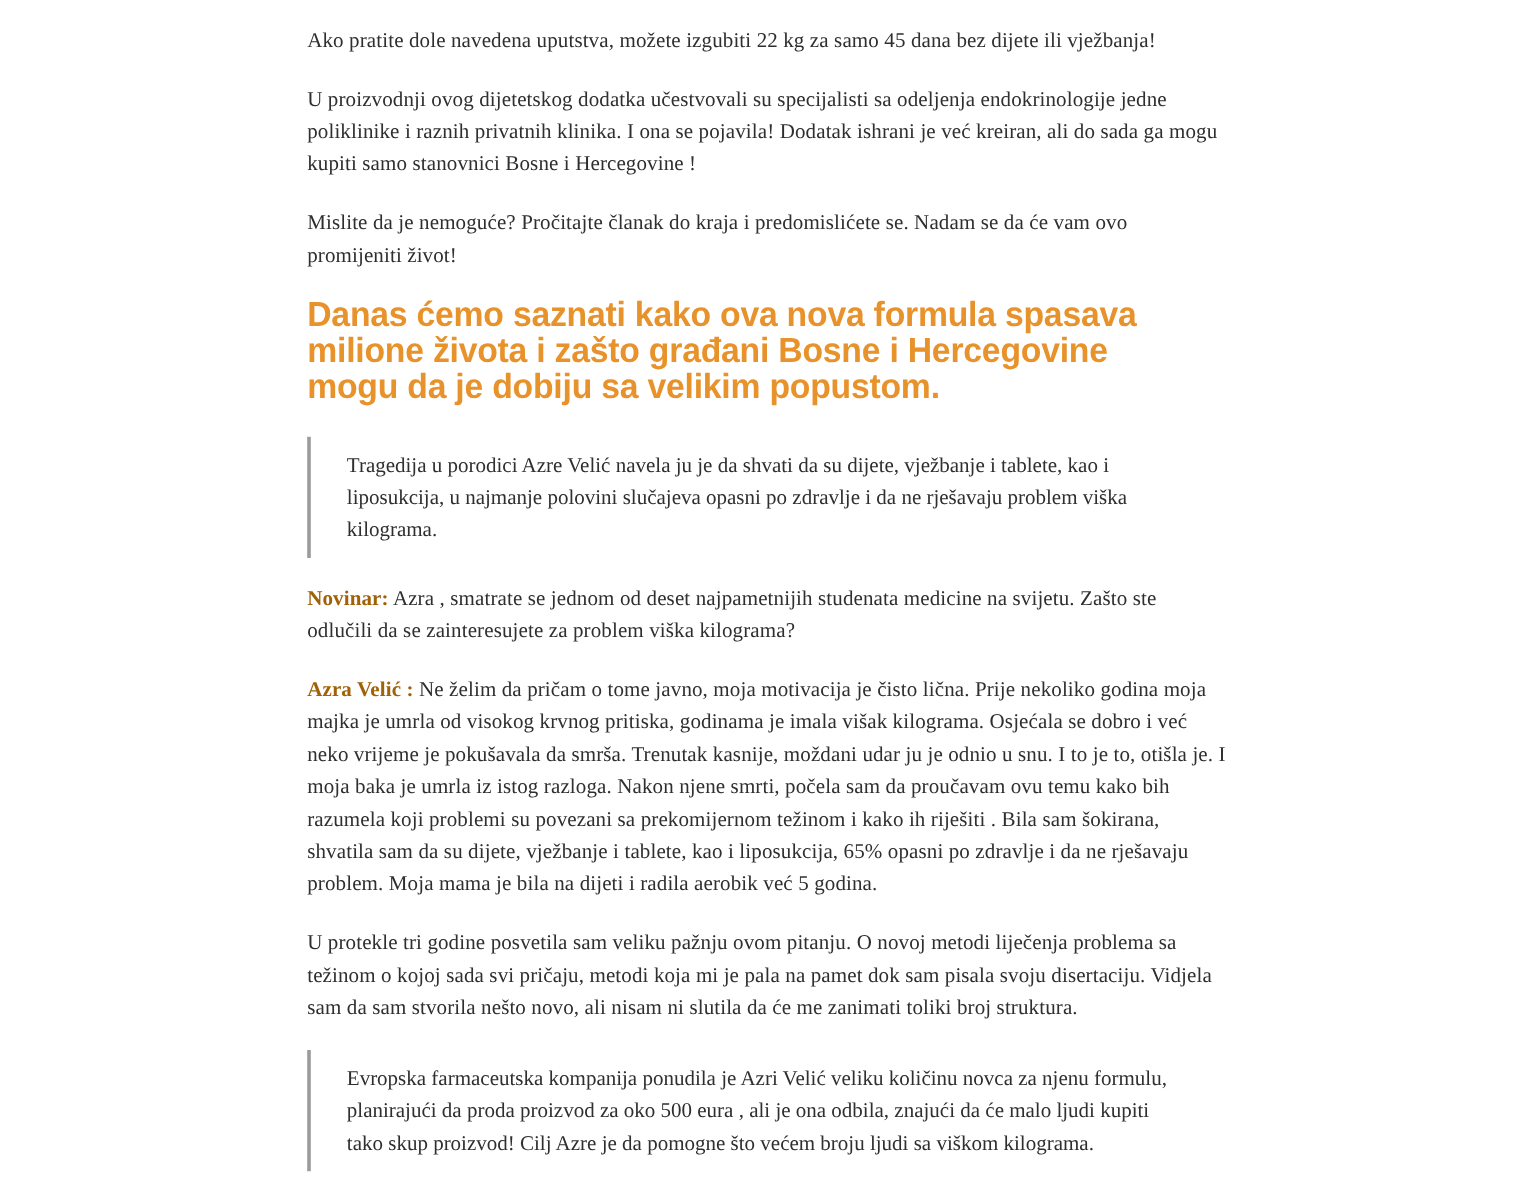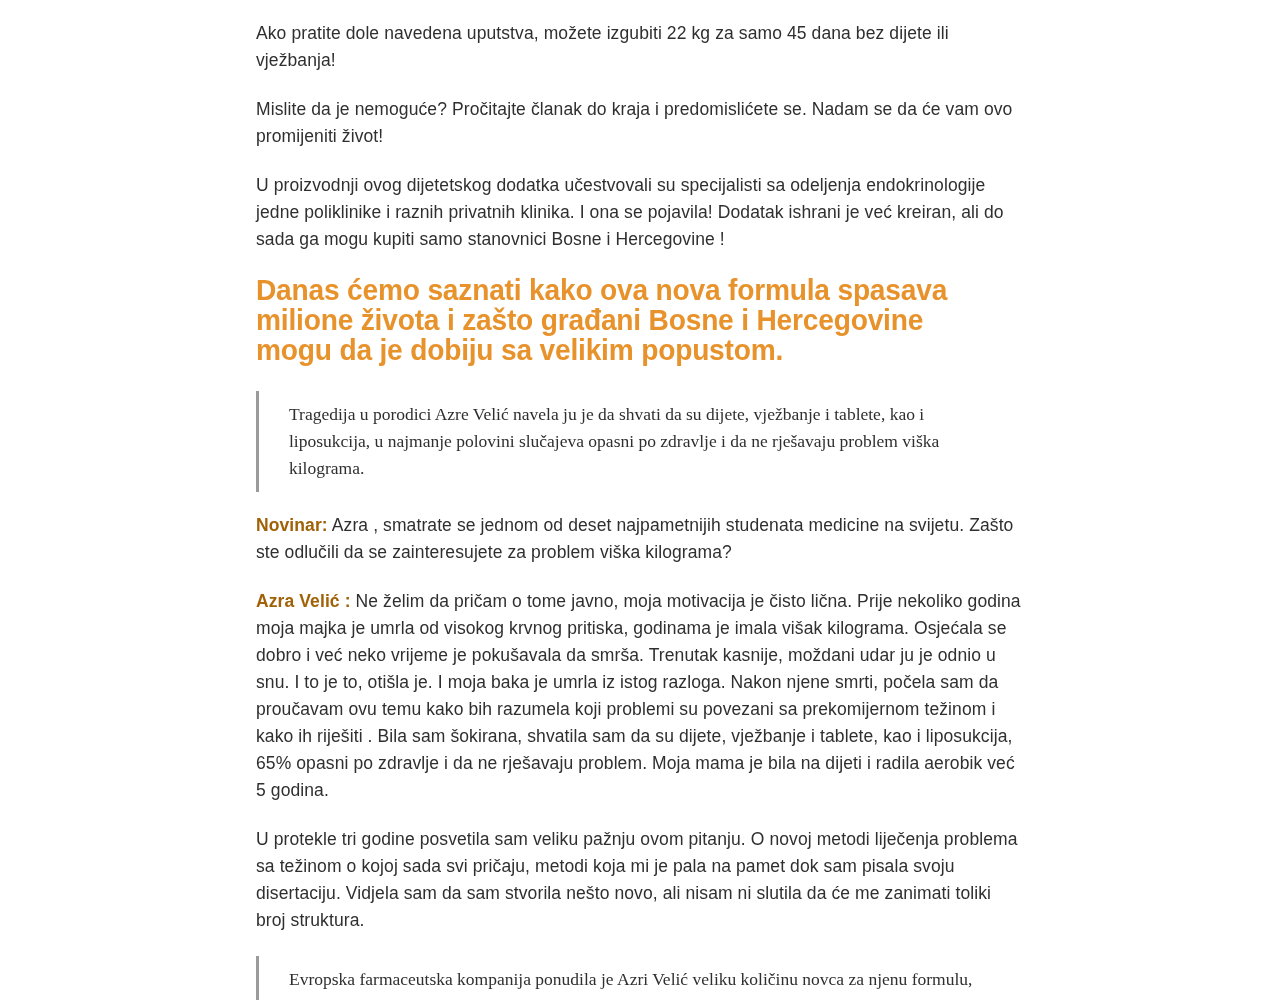--- a/index.html
+++ b/index.html
@@ -26,20 +26,21 @@
     top: 0;
     width: 766px;
   }
   p.body-para {
     font-size: 17.5px;
     line-height: 27px;
     color: #2f2f2f;
     margin: 0 0 22px 0;
     font-weight: 400;
     letter-spacing: 0.1px;
+    font-family: Liberation Serif, serif;
   }
   p.first-para {
     margin-top: 20px;
   }
   h2.promo-heading {
     font-family: "Liberation Sans", sans-serif;
     font-size: 29px;
     line-height: 30px;
     font-weight: 700;
     margin: 10px 0 26px 0;
@@ -68,23 +69,23 @@
   }
 </style>
 </head>
 <body>
 
 <div class="page">
   <div class="article">
 
     <p class="body-para first-para">Ako pratite dole navedena uputstva, možete izgubiti 22 kg za samo 45 dana bez dijete ili vježbanja!</p>
 
+    <p class="body-para">U proizvodnji ovog dijetetskog dodatka učestvovali su specijalisti sa odeljenja endokrinologije jedne poliklinike i raznih privatnih klinika. I ona se pojavila! Dodatak ishrani je već kreiran, ali do sada ga mogu kupiti samo stanovnici Bosne i Hercegovine !</p>
+
     <p class="body-para">Mislite da je nemoguće? Pročitajte članak do kraja i predomislićete se. Nadam se da će vam ovo promijeniti život!</p>
-
-    <p class="body-para">U proizvodnji ovog dijetetskog dodatka učestvovali su specijalisti sa odeljenja endokrinologije jedne poliklinike i raznih privatnih klinika. I ona se pojavila! Dodatak ishrani je već kreiran, ali do sada ga mogu kupiti samo stanovnici Bosne i Hercegovine !</p>
 
     <h2 class="promo-heading" style="color:#e8922b">Danas ćemo saznati kako ova nova formula spasava milione života i zašto građani Bosne i Hercegovine mogu da je dobiju sa velikim popustom.</h2>
 
     <blockquote class="quote q1" style="border-left-color: rgb(155, 155, 155);">
       <p>Tragedija u porodici Azre Velić navela ju je da shvati da su dijete, vježbanje i tablete, kao i liposukcija, u najmanje polovini slučajeva opasni po zdravlje i da ne rješavaju problem viška kilograma.</p>
     </blockquote>
 
     <p class="body-para">
       <span class="speaker">Novinar:</span><span> Azra , smatrate se jednom od deset najpametnijih studenata medicine na svijetu. Zašto ste odlučili da se zainteresujete za problem viška kilograma?</span>
     </p>

